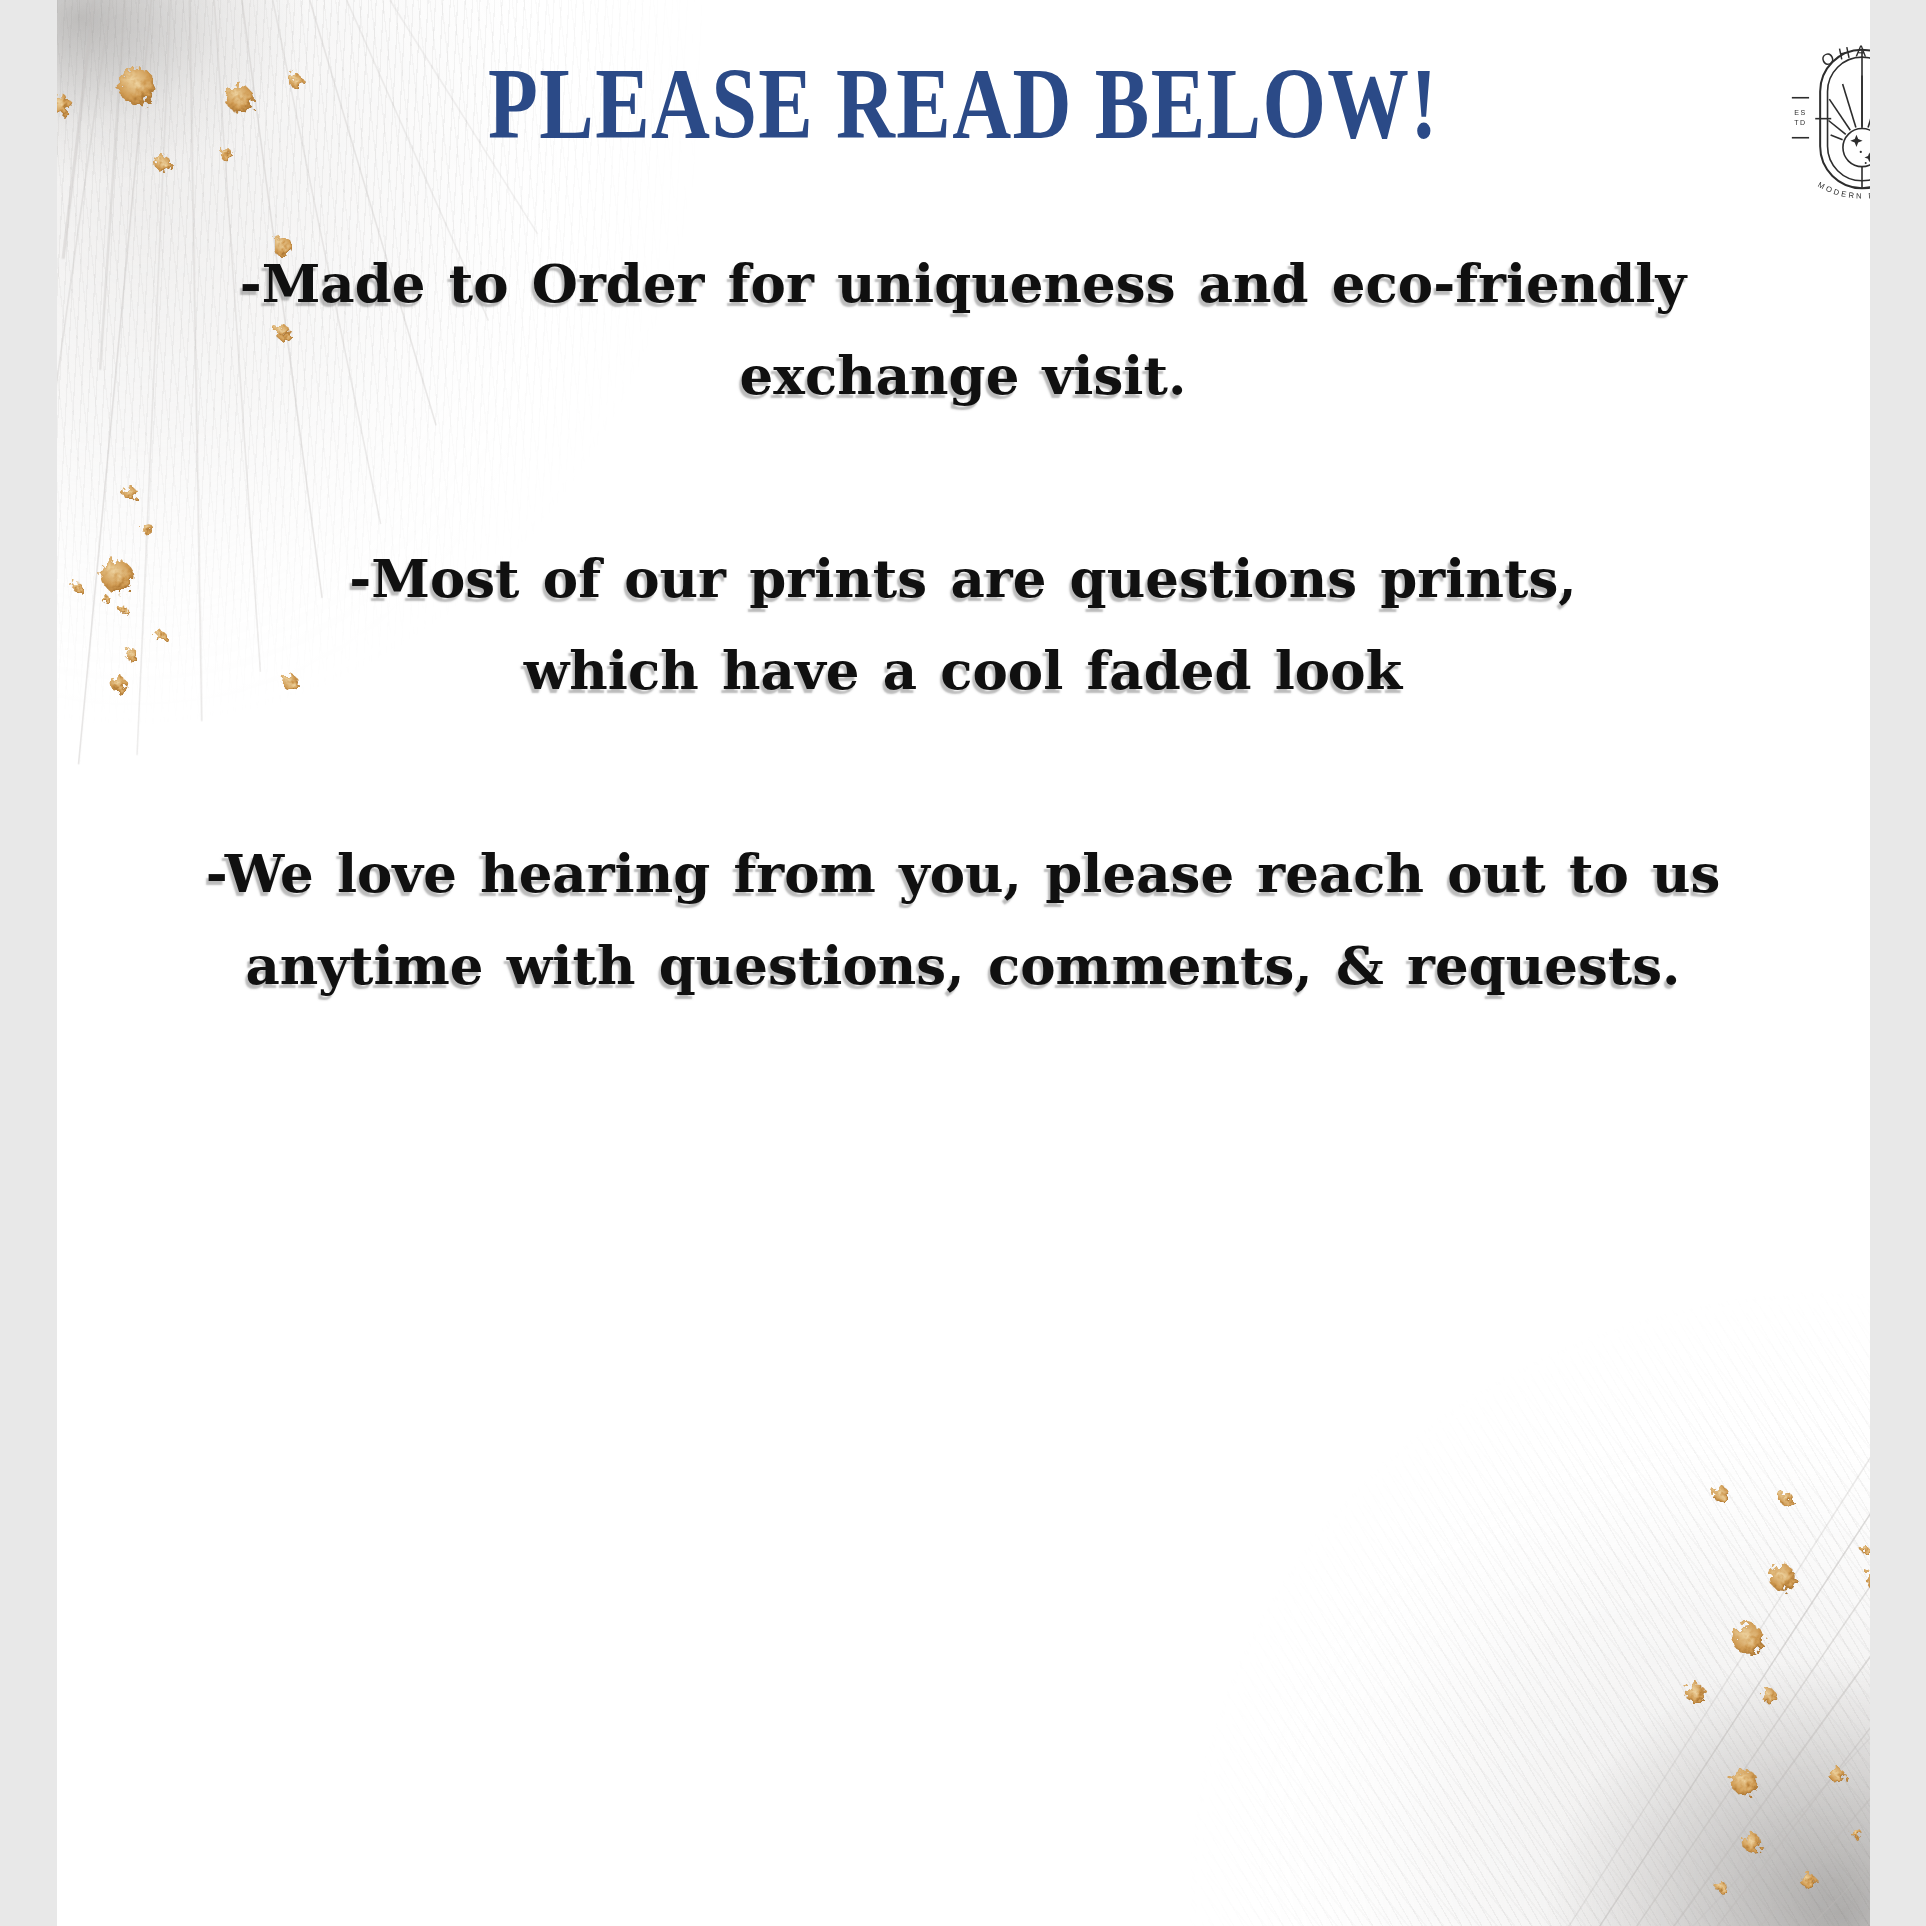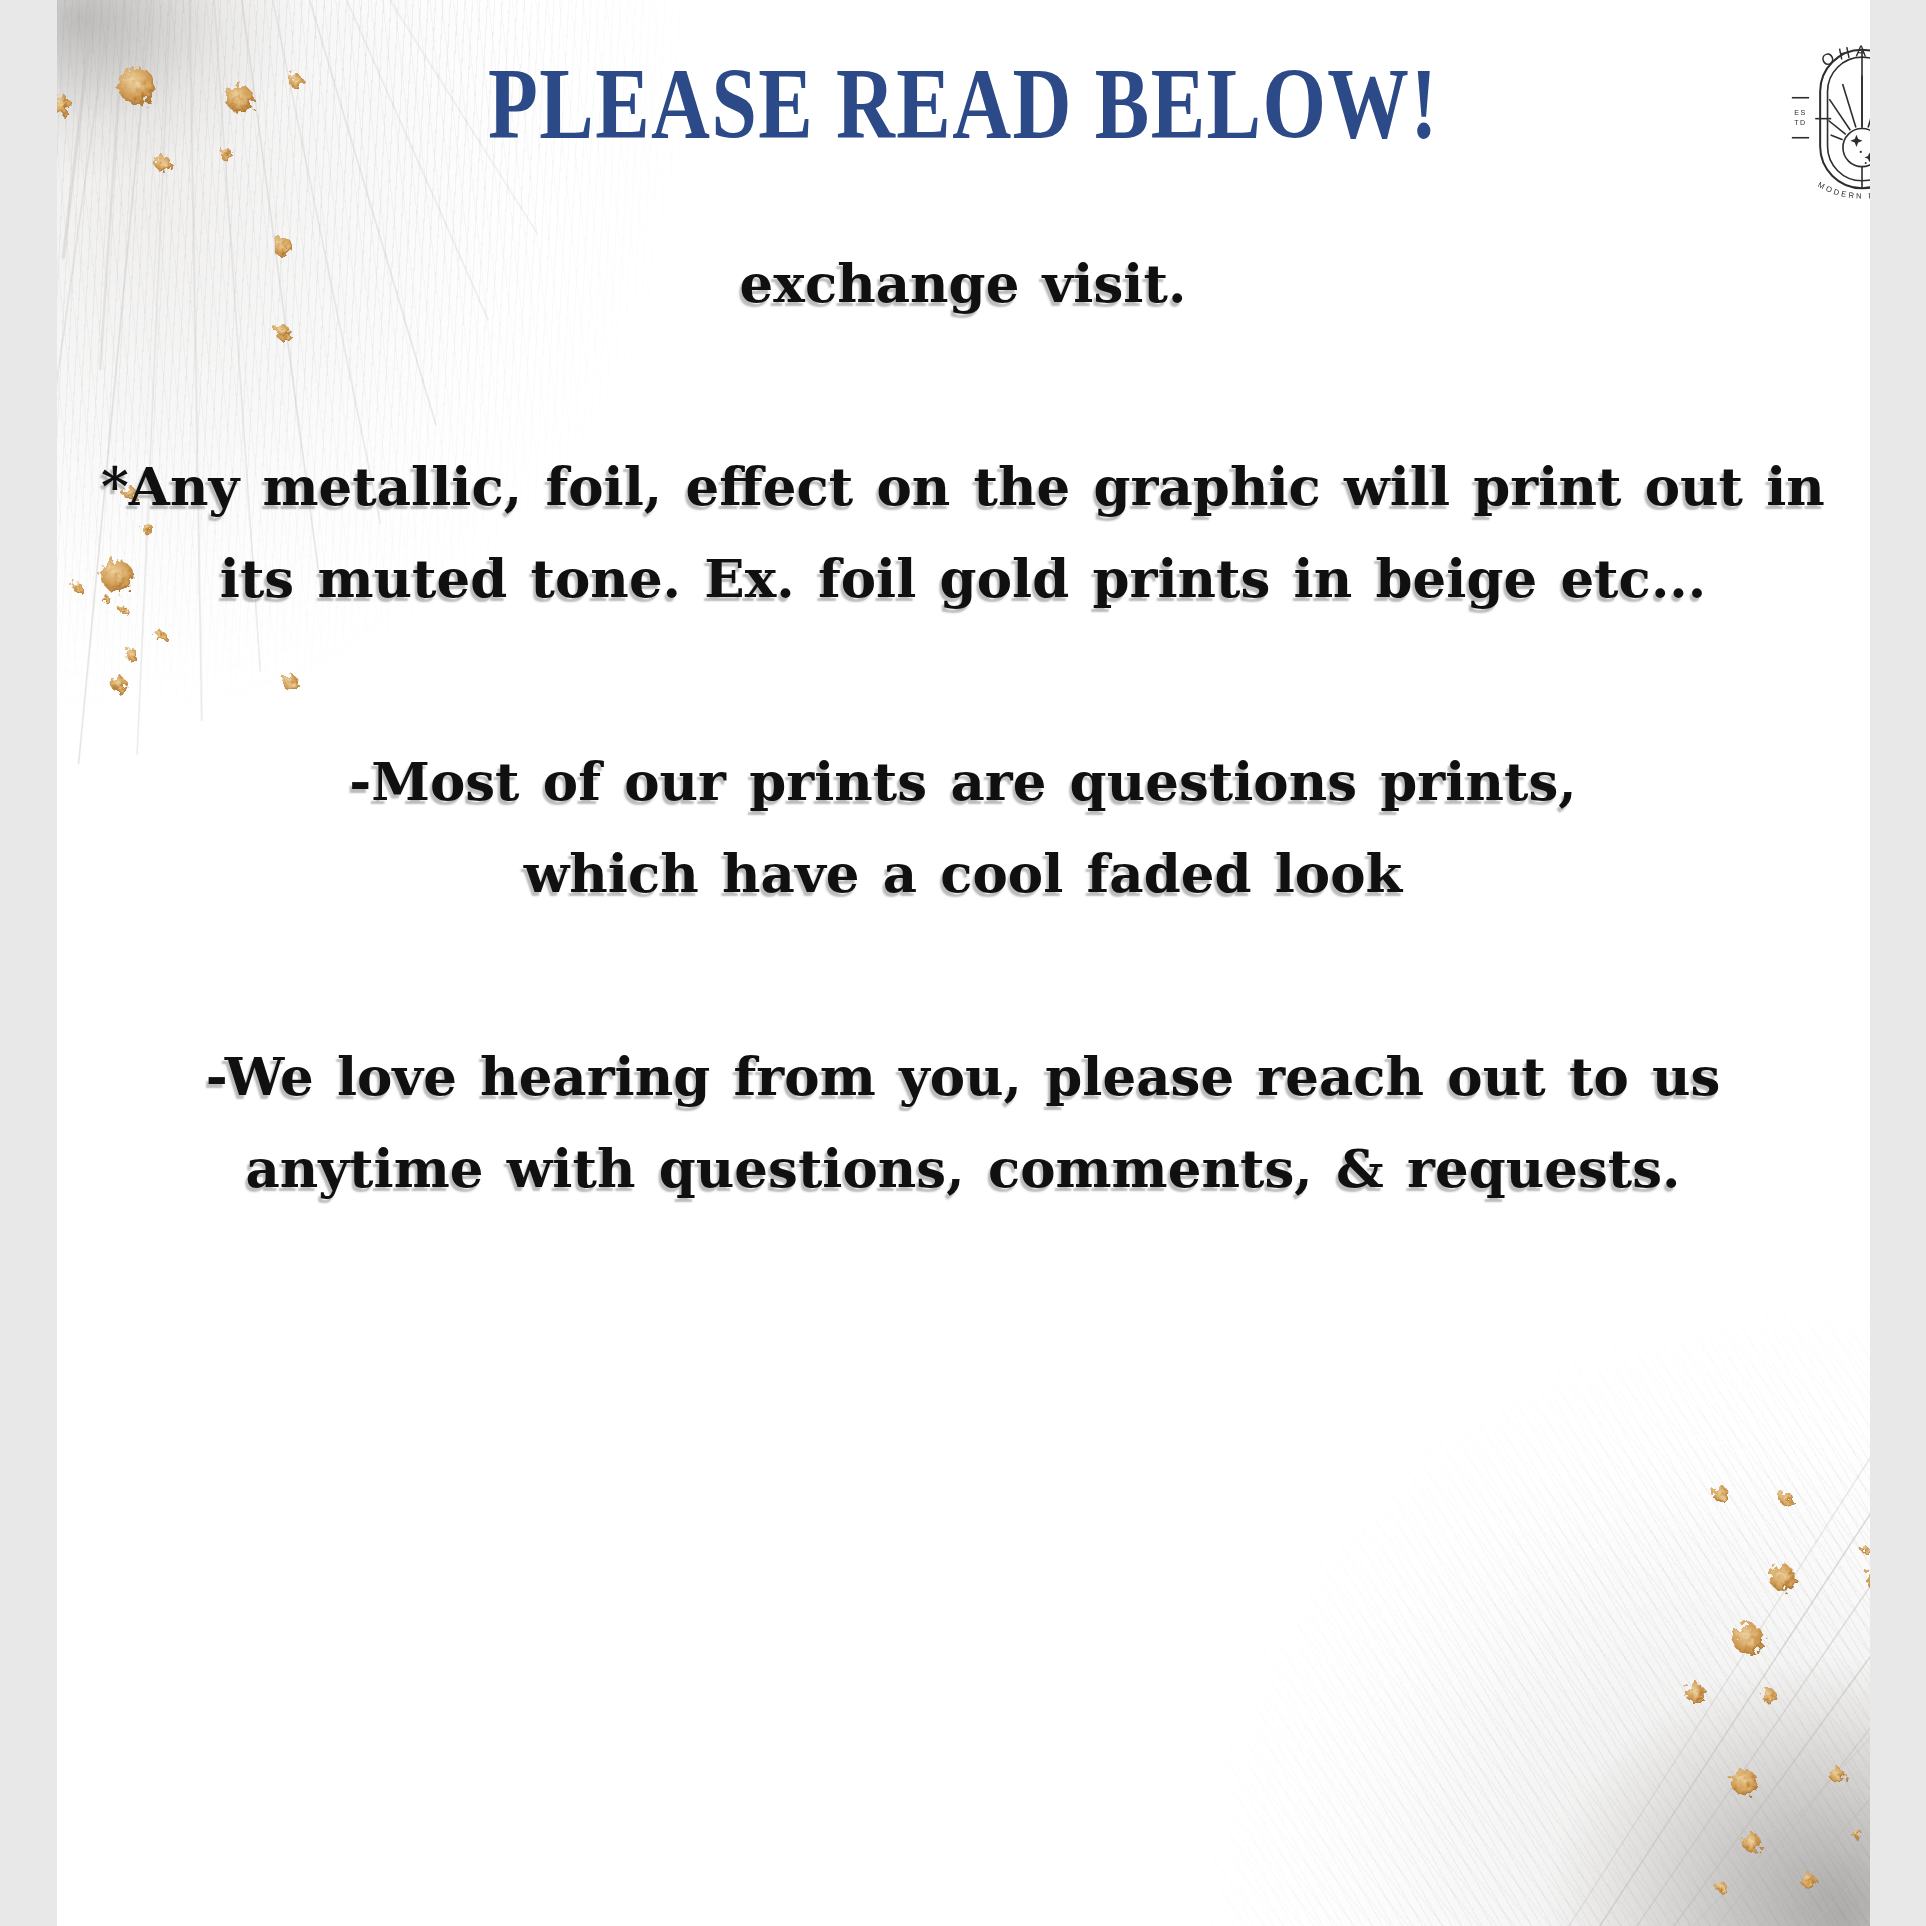--- a/index.html
+++ b/index.html
@@ -207,25 +207,22 @@
       <line x1="216" y1="183" x2="244" y2="183"></line>
     </g>
     <text class="est" x="30" y="146" text-anchor="middle">ES</text>
     <text class="est" x="30" y="162" text-anchor="middle">TD</text>
     <text class="est" x="230" y="146" text-anchor="middle">20</text>
     <text class="est" x="230" y="162" text-anchor="middle">21</text>
   </svg>
 
   <div class="content">
     <div class="para">
+      <div class="line">-Made to Order for uniqueness and eco-friendly</div>
       <div class="line">exchange visit.</div>
-    </div>
-    <div class="para">
-      <div class="line">*Any metallic, foil, effect on the graphic will print out in</div>
-      <div class="line">its muted tone. Ex. foil gold prints in beige etc...</div>
     </div>
     <div class="para">
       <div class="line">-Most of our prints are questions prints,</div>
       <div class="line">which have a cool faded look</div>
     </div>
     <div class="para">
       <div class="line">-We love hearing from you, please reach out to us</div>
       <div class="line">anytime with questions, comments, &amp; requests.</div>
     </div>
     <div class="para">

